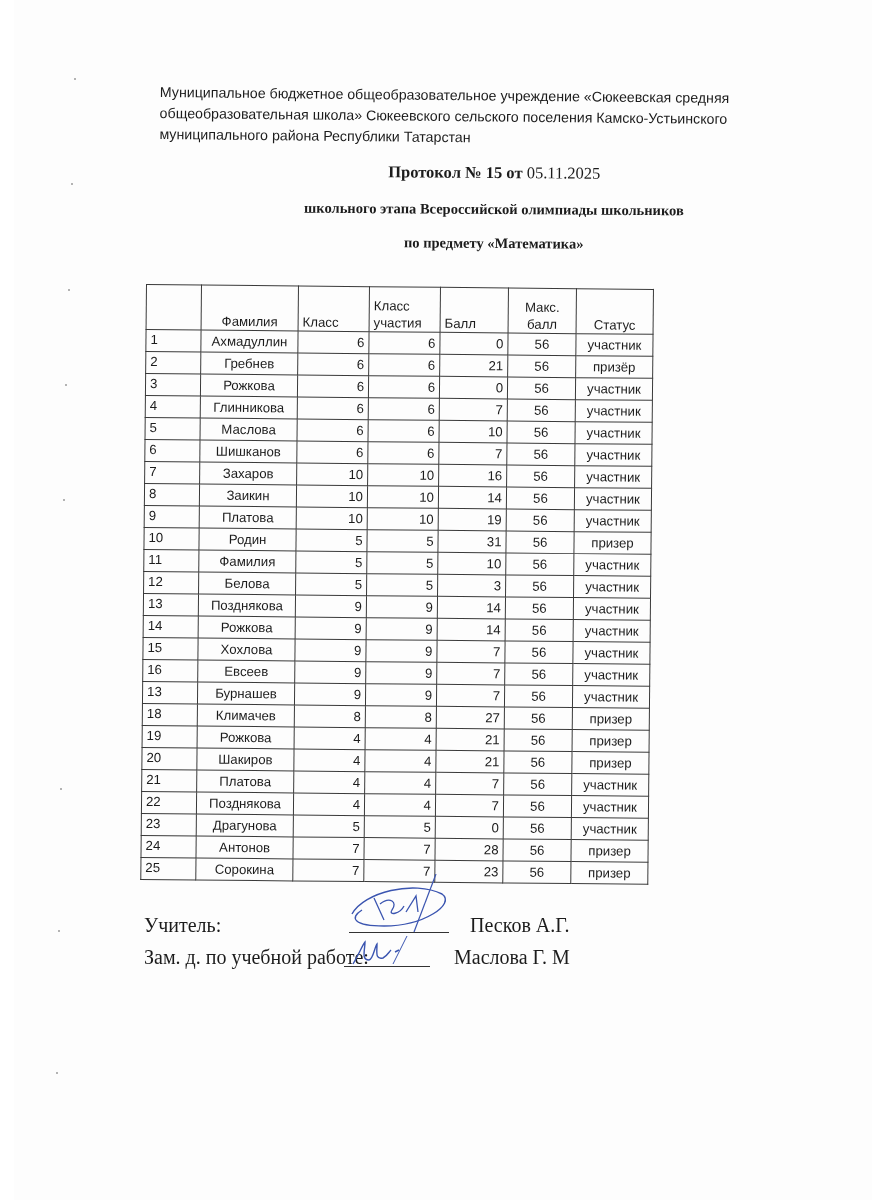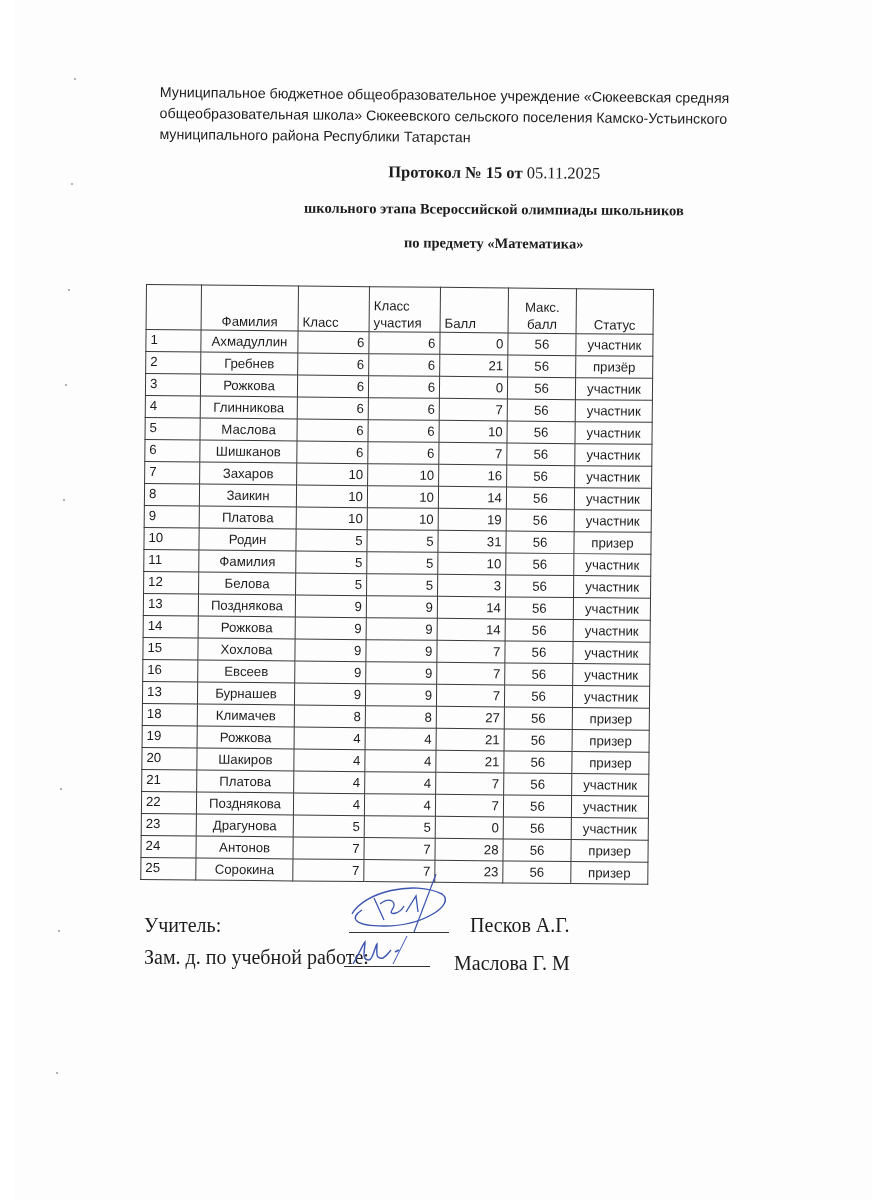--- a/index.html
+++ b/index.html
@@ -319,21 +319,21 @@
       </svg>
       <span class="sign-name" style="left:306px;margin-left:20px;">Песков А.Г.</span>
     </div>
     <div class="sign-row">
       <span class="sign-label">Зам. д. по учебной работе:</span>
       <span class="sign-line" style="left:200px; width:86px; top:24px;"></span>
       <svg class="sig" style="left:205px; top:-6px;" width="70" height="34" viewBox="0 0 70 34">
         <path d="M4 28 C 10 18, 14 8, 16 6 C 16 14, 12 24, 20 24 C 24 24, 26 10, 28 8 C 28 16, 26 24, 34 22 C 38 20, 40 16, 42 14 M 46 16 L 50 14" fill="none" stroke="#3b55b0" stroke-width="1.4"></path>
         <path d="M58 0 L 44 28" fill="none" stroke="#3b55b0" stroke-width="1"></path>
       </svg>
-      <span class="sign-name" style="left:310px;margin-top:6px;">Маслова Г. М</span>
+      <span class="sign-name" style="left:310px;">Маслова Г. М</span>
     </div>
   </div>
 
   <div class="speck" style="left:60px; top:78px;"></div>
   <div class="speck" style="left:57px; top:183px;"></div>
   <div class="speck" style="left:54px; top:289px;"></div>
   <div class="speck" style="left:51px; top:384px;"></div>
   <div class="speck" style="left:49px; top:499px;"></div>
   <div class="speck" style="left:46px; top:788px;"></div>
   <div class="speck" style="left:44px; top:930px;"></div>

